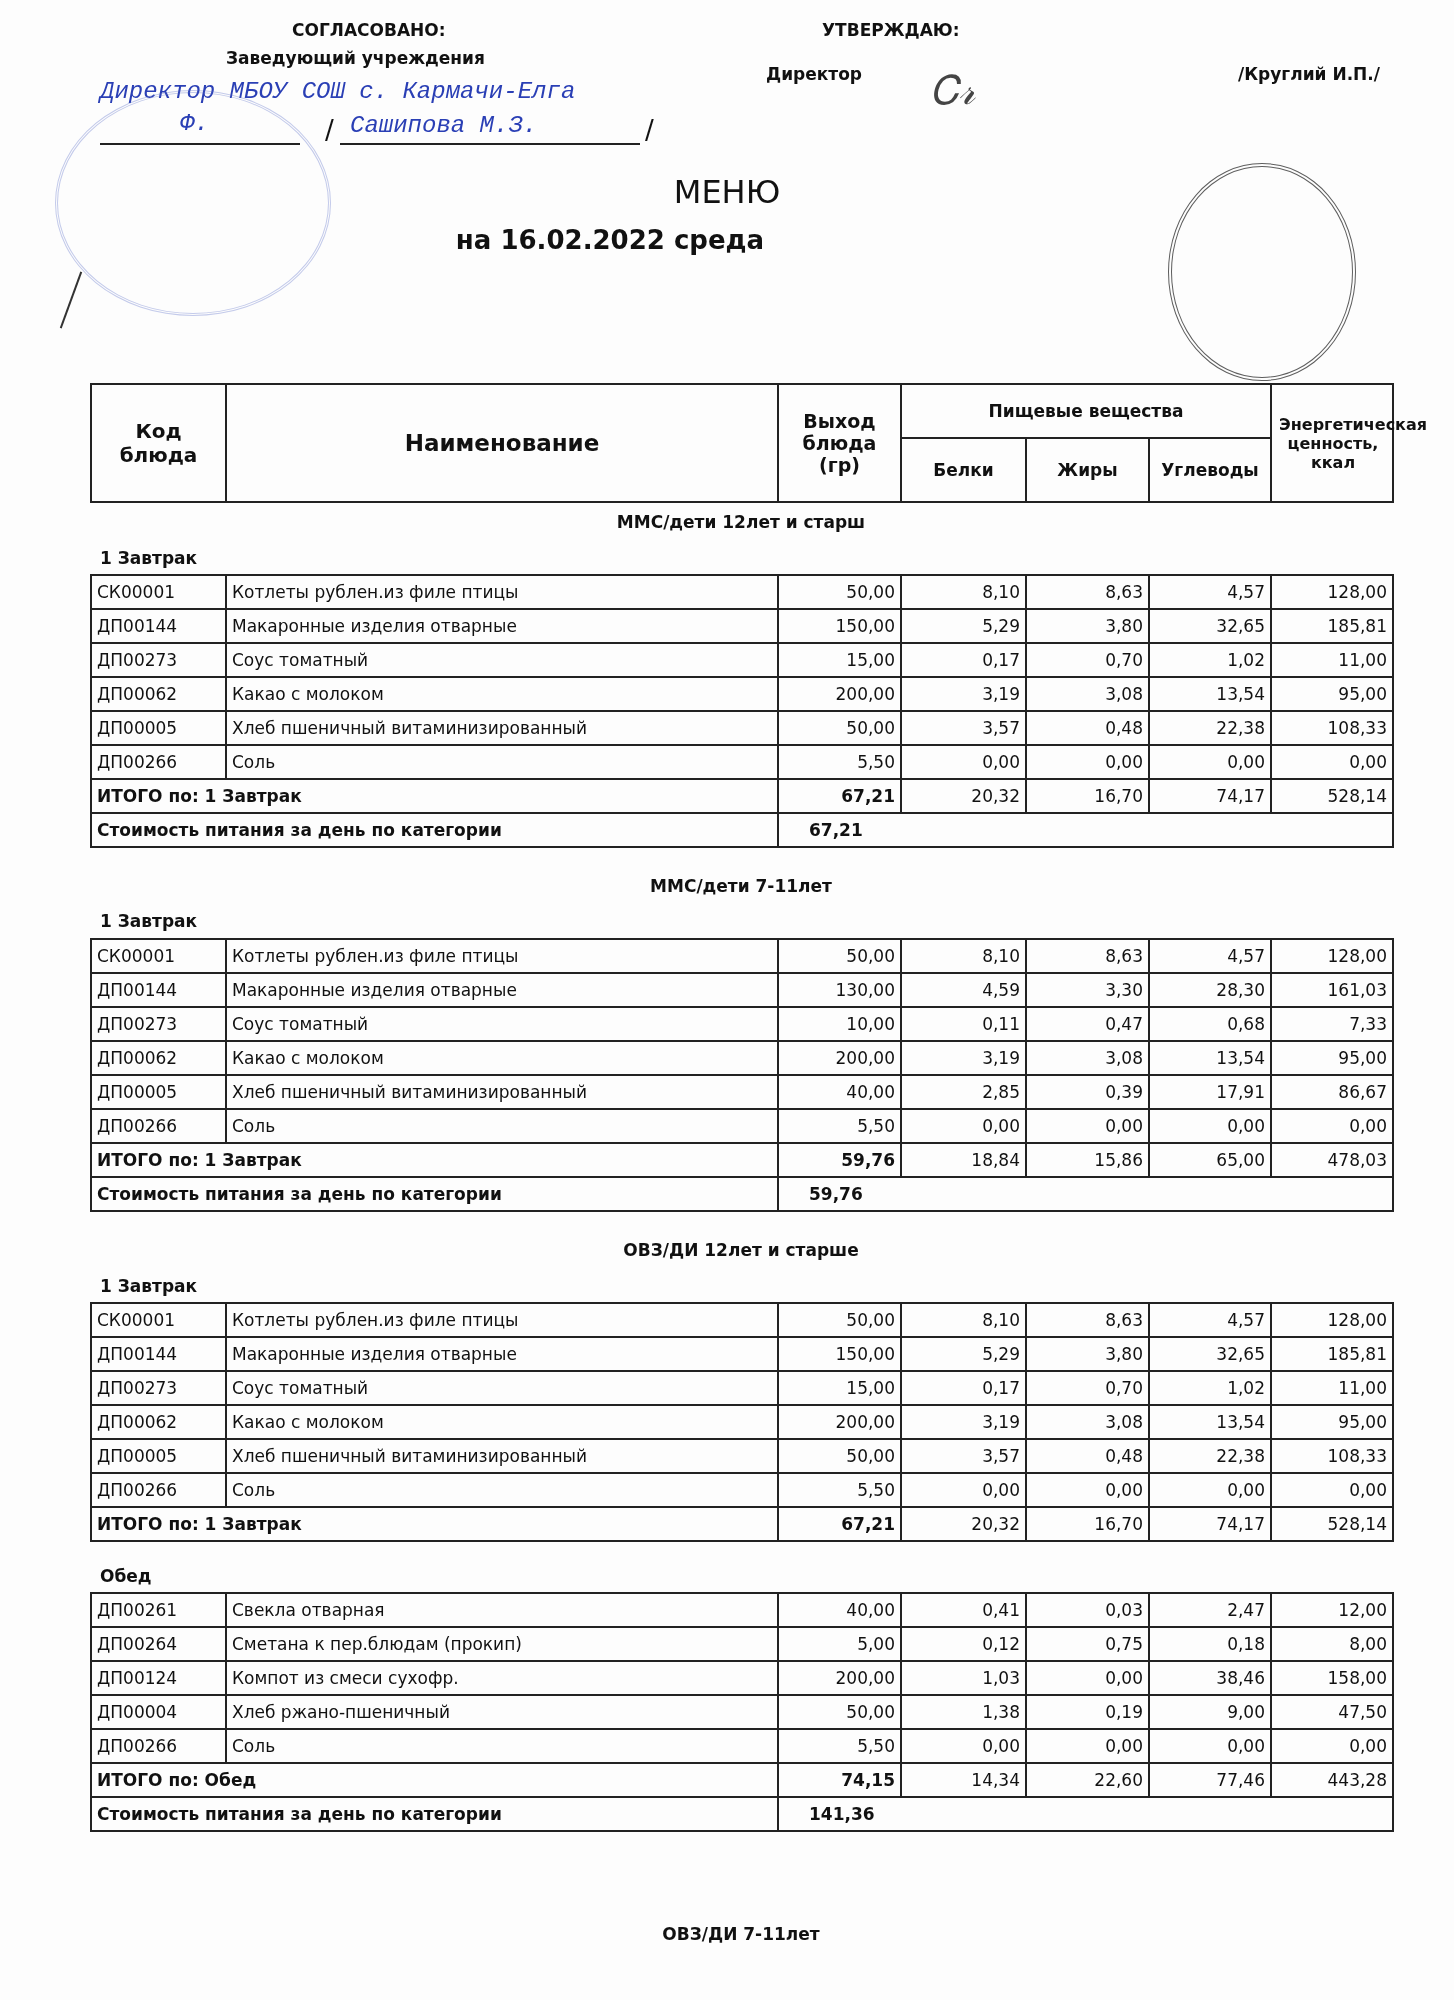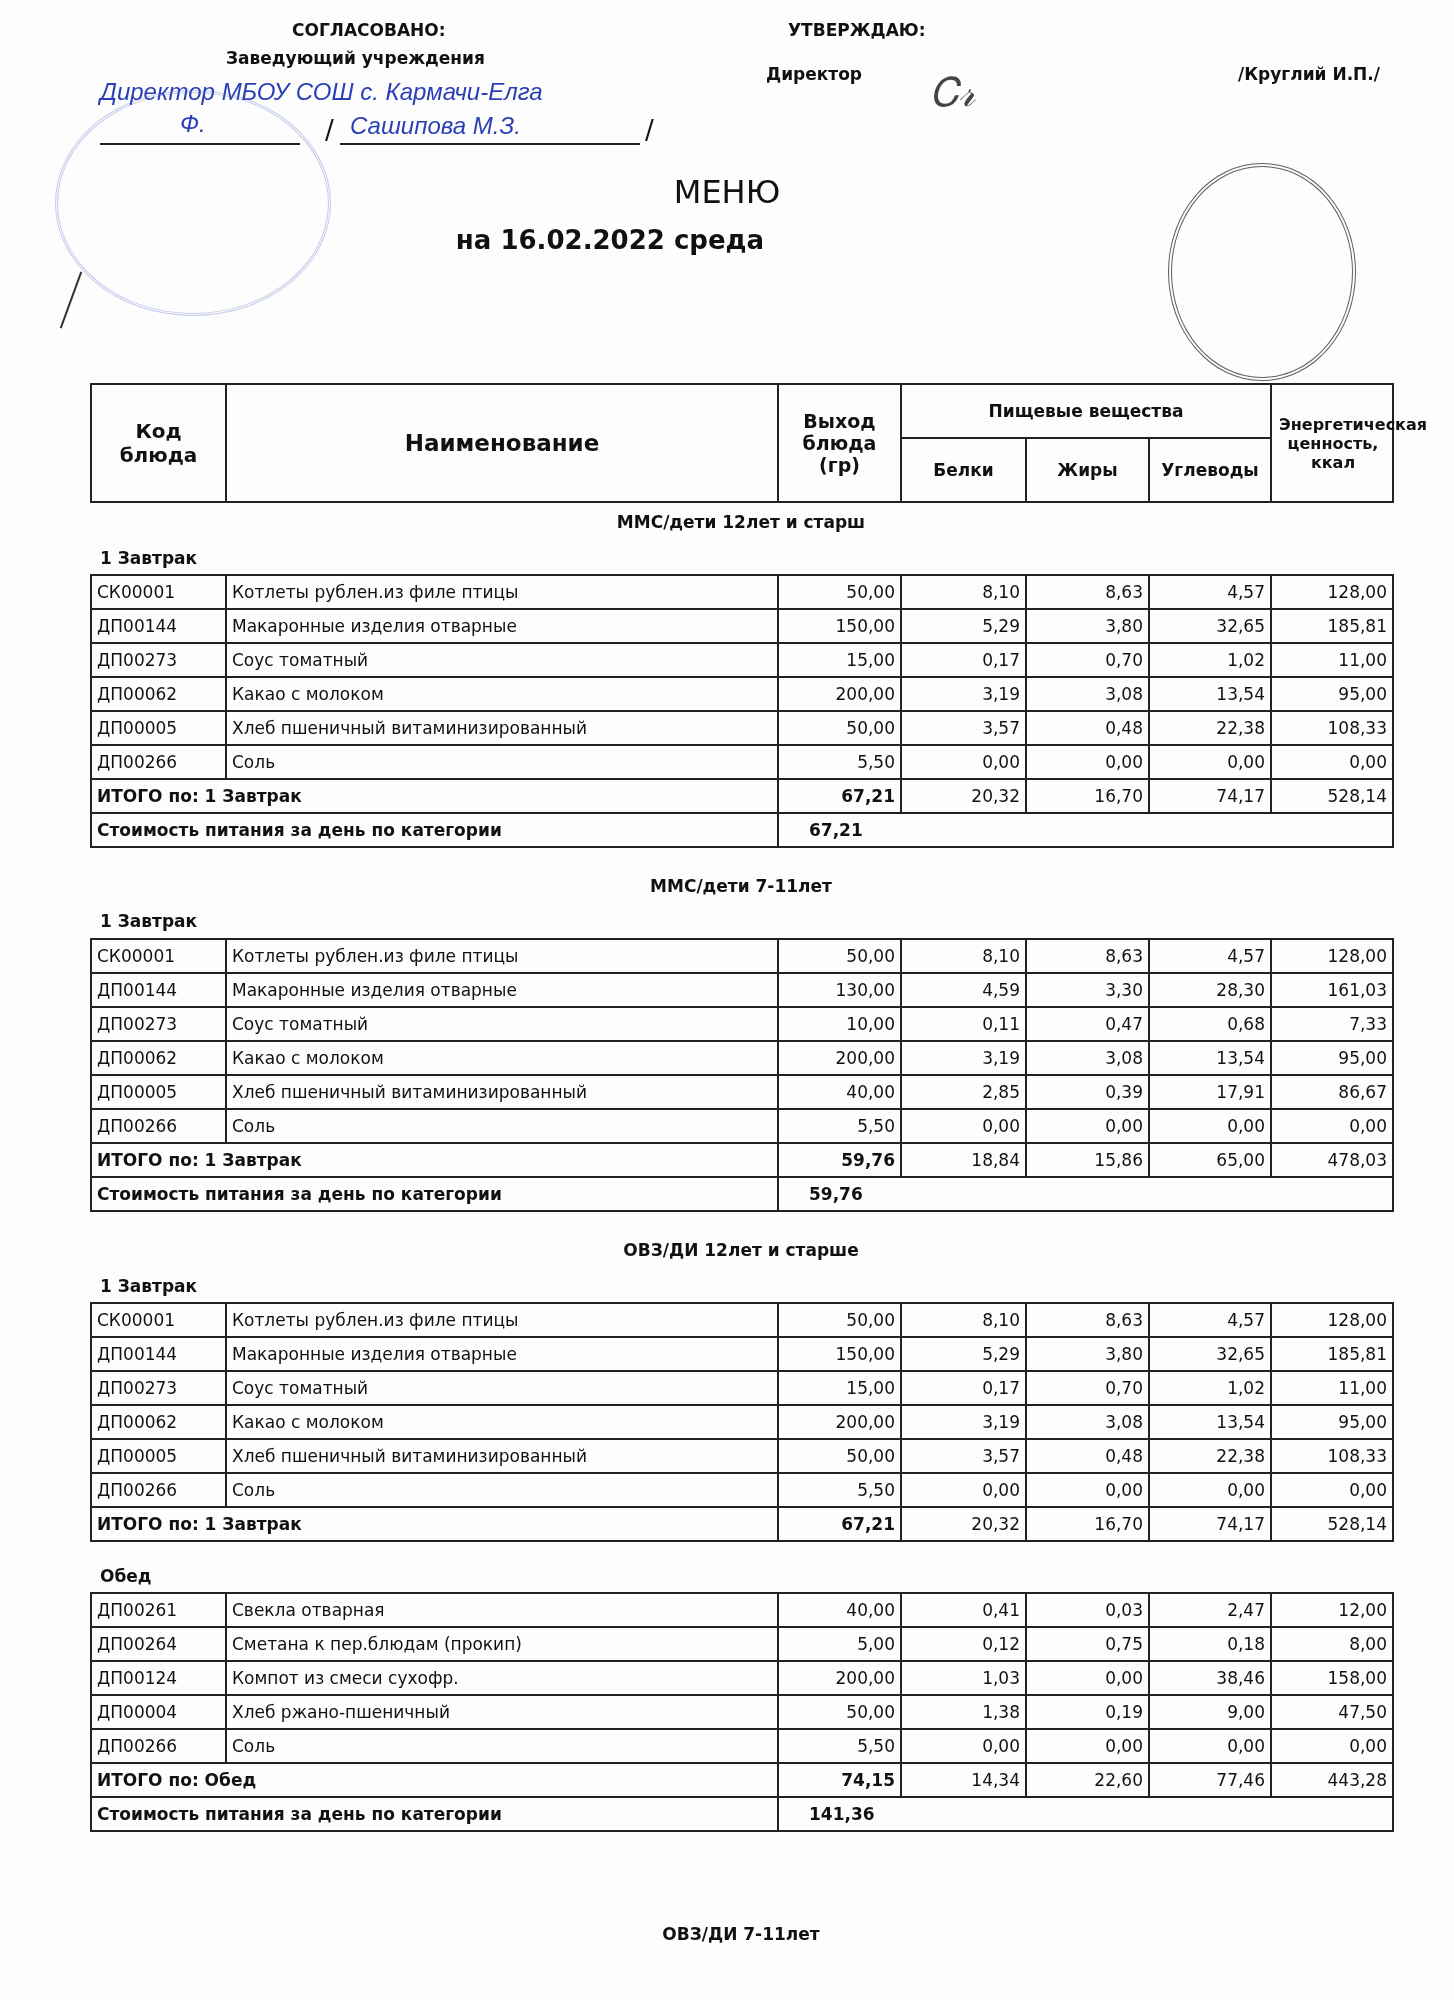--- a/index.html
+++ b/index.html
@@ -1,20 +1,20 @@
 <!DOCTYPE html>
 <html><head>
 <meta charset="utf-8">
 <style>
   html, body { margin: 0; padding: 0; background: #fdfdfd; }
   body { width: 1454px; height: 2000px; position: relative; overflow: hidden;
          font-family: "DejaVu Sans", sans-serif; color: #111; }
   .abs { position: absolute; }
   .hdr-bold { font-weight: bold; font-size: 17px; }
-  .hw { font-family: Liberation Sans, sans-serif; font-style: italic; color: #2a3fb5; font-size: 24px; white-space: nowrap; }
+  .hw { font-family: Liberation Mono, monospace; font-style: italic; color: #2a3fb5; font-size: 24px; white-space: nowrap; }
   .title { font-size: 32px; text-align: center; width: 1454px; left: 0; }
   .subtitle { font-size: 26px; text-align: center; width: 1220px; left: 0; }
   .stamp { border-radius: 50%; border: 3px double rgba(90,110,200,0.35); }
   .stamp-dark { border-radius: 50%; border: 4px double rgba(40,40,40,0.75); }
   table.menu { position: absolute; left: 90px; border-collapse: collapse; width: 1302px; table-layout: fixed; }
   table.menu td, table.menu th { border: 2px solid #222; padding: 0 5px; font-size: 17px; height: 34px; box-sizing: border-box; }
   table.menu th { font-weight: bold; text-align: center; }
   .num { text-align: right; }
   .total td { font-weight: bold; }
   .total td.num.light { font-weight: normal; }
@@ -32,21 +32,21 @@
 <div class="abs hw" style="left:100px; top:78px;">Директор МБОУ СОШ с. Кармачи-Елга</div>
 <div class="abs" style="left:100px; top:143px; width:200px; border-bottom:2px solid #222;"></div>
 <div class="abs hw" style="left:180px; top:110px;">Ф.</div>
 <div class="abs" style="left:325px; top:115px; font-size:26px;">/</div>
 <div class="abs" style="left:340px; top:143px; width:300px; border-bottom:2px solid #222;"></div>
 <div class="abs hw" style="left:350px; top:112px;">Сашипова М.З.</div>
 <div class="abs" style="left:645px; top:115px; font-size:26px;">/</div>
 <div class="abs stamp" style="left:55px; top:90px; width:270px; height:220px;"></div>
 <div class="abs" style="left:70px; top:270px; width:2px; height:60px; background:#333; transform:rotate(20deg);"></div>
 
-<div class="abs hdr-bold" style="left:788px; top:20px;">УТВЕРЖДАЮ:</div>
+<div class="abs hdr-bold" style="left:822px; top:20px;">УТВЕРЖДАЮ:</div>
 <div class="abs hdr-bold" style="left:766px; top:64px;">Директор</div>
 <div class="abs hw" style="left:930px; top:70px; color:#444; font-size:40px;">Ꮯ𝓇</div>
 <div class="abs hdr-bold" style="left:1238px; top:64px;">/Круглий И.П./</div>
 <div class="abs stamp-dark" style="left:1168px; top:163px; width:180px; height:210px;"></div>
 
 <div class="abs title" style="top:173px;">МЕНЮ</div>
 <div class="abs subtitle" style="top:225px; font-weight:bold;">на 16.02.2022  среда</div>
 
 <table class="menu" style="top:383px;">
   <colgroup>

